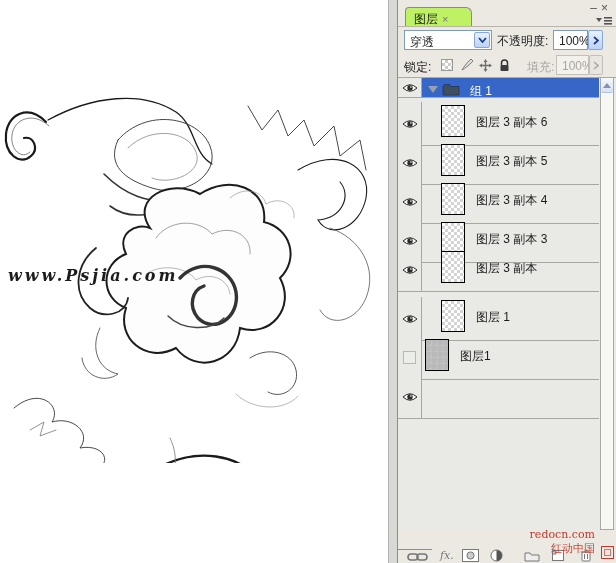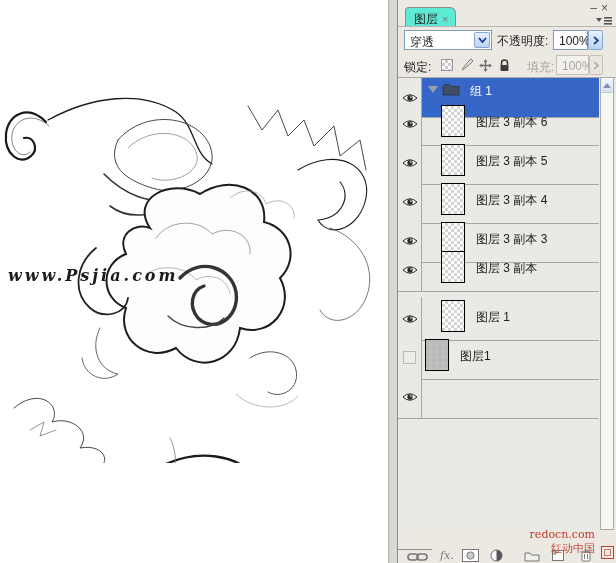--- a/index.html
+++ b/index.html
@@ -9,21 +9,21 @@
 
   
   .canvas { position:absolute; left:0; top:0; width:389px; height:563px; background:#fff; border-right:1px solid #b5b5b0; }
   .art { position:absolute; left:0; top:78px; width:389px; height:385px; }
   .canvas-watermark { position:absolute; left:8px; top:266px; font-family:"DejaVu Serif","Liberation Serif",serif; font-style:italic; font-weight:bold; font-size:16px; letter-spacing:3px; color:#1c1c1c; }
 
   
   .panel { position:absolute; left:397px; top:0; width:219px; height:563px; background:#ebe9e2; border-left:1px solid #8c8c8c; }
   .win-controls { position:absolute; top:1px; right:4px; color:#555; font-size:12px; letter-spacing:4px; }
   .win-controls span { cursor:default; }
-  .tab { position:absolute; left:7px; top:7px; height:20px; padding:3px 7px 0 8px; background:#5eead4; border:1px solid #8a8a86; border-bottom:none; border-radius:4px 6px 0 0; font-size:12px; color:#222; }
+  .tab { position:absolute; left:7px; top:7px; height:20px; padding:3px 23px 0 8px; background:#bef264; border:1px solid #8a8a86; border-bottom:none; border-radius:4px 6px 0 0; font-size:12px; color:#222; }
   .tab .x { color:#777; margin-left:4px; font-size:11px; }
   .tabstrip-line { position:absolute; left:0; top:26px; width:219px; height:1px; background:#b7b5ae; }
   .panel-menu { position:absolute; right:3px; top:15px; width:18px; height:11px; }
 
   
   .combo { position:absolute; left:6px; top:30px; width:88px; height:20px; background:#fff; border:1px solid #7f9db9; }
   .combo .val { position:absolute; left:5px; top:3px; }
   .xp-btn { position:absolute; right:1px; top:1px; width:16px; height:16px; background:linear-gradient(#e8f1fd,#bcd3f2); border:1px solid #86a7d8; border-radius:2px; display:flex; align-items:center; justify-content:center; }
   .lbl { position:absolute; font-size:12px; color:#222; }
   .field { position:absolute; height:20px; background:#fff; border:1px solid #7f9db9; padding:3px 0 0 5px; }
@@ -34,21 +34,21 @@
   .lock-row-icon { position:absolute; top:57px; width:17px; height:16px; display:flex; align-items:center; justify-content:center; }
   .checker-sm { width:12px; height:12px; border:1px solid #999; background-image:linear-gradient(45deg,#ccc 25%,transparent 25%,transparent 75%,#ccc 75%),linear-gradient(45deg,#ccc 25%,transparent 25%,transparent 75%,#ccc 75%); background-size:6px 6px; background-position:0 0,3px 3px; background-color:#fff; }
 
   
   .list { position:absolute; left:0; top:77px; width:219px; height:453px; background:#e9e9e6; border-top:1px solid #aaa; }
   .row { position:absolute; left:0; width:201px; height:44px; border-bottom:1px solid #a6a6a2; }
   .eye-cell { position:absolute; left:0; top:0; width:24px; height:100%; border-right:1px solid #a6a6a2; display:flex; align-items:center; justify-content:center; background:#e9e9e6; }
   .row-content { position:absolute; left:24px; top:0; right:0; height:100%; }
   .row.selected .row-content { background:#3566c8; }
   .row.selected .layer-name { color:#fff; }
-  .group-row { height:40px; }
+  .group-row { height:20px; }
   .thumb { position:absolute; top:3px; width:24px; height:32px; border:1px solid #000; background-color:#fff; background-image:linear-gradient(45deg,#d4d4d4 25%,transparent 25%,transparent 75%,#d4d4d4 75%),linear-gradient(45deg,#d4d4d4 25%,transparent 25%,transparent 75%,#d4d4d4 75%); background-size:6px 6px; background-position:0 0,3px 3px; }
   .thumb.smudge { background-image:radial-gradient(circle at 30% 30%,#b9b9b9 0 3px,transparent 4px),radial-gradient(circle at 70% 60%,#c2c2c2 0 4px,transparent 5px),linear-gradient(45deg,#d4d4d4 25%,transparent 25%,transparent 75%,#d4d4d4 75%),linear-gradient(45deg,#d4d4d4 25%,transparent 25%,transparent 75%,#d4d4d4 75%); }
   .thumb.white { background-image:none; }
   .layer-name { position:absolute; top:12px; font-size:12px; color:#1c1c1c; white-space:nowrap; }
   .group-row .layer-name { top:5px; }
   .expand-tri { position:absolute; left:6px; top:8px; width:0; height:0; border-left:5px solid transparent; border-right:5px solid transparent; border-top:7px solid #98a0ac; }
   .empty-eye { width:13px; height:13px; border:1px solid #b9b9b4; background:#eceeea; }
   .lock-badge { position:absolute; right:16px; top:13px; }
 
   

